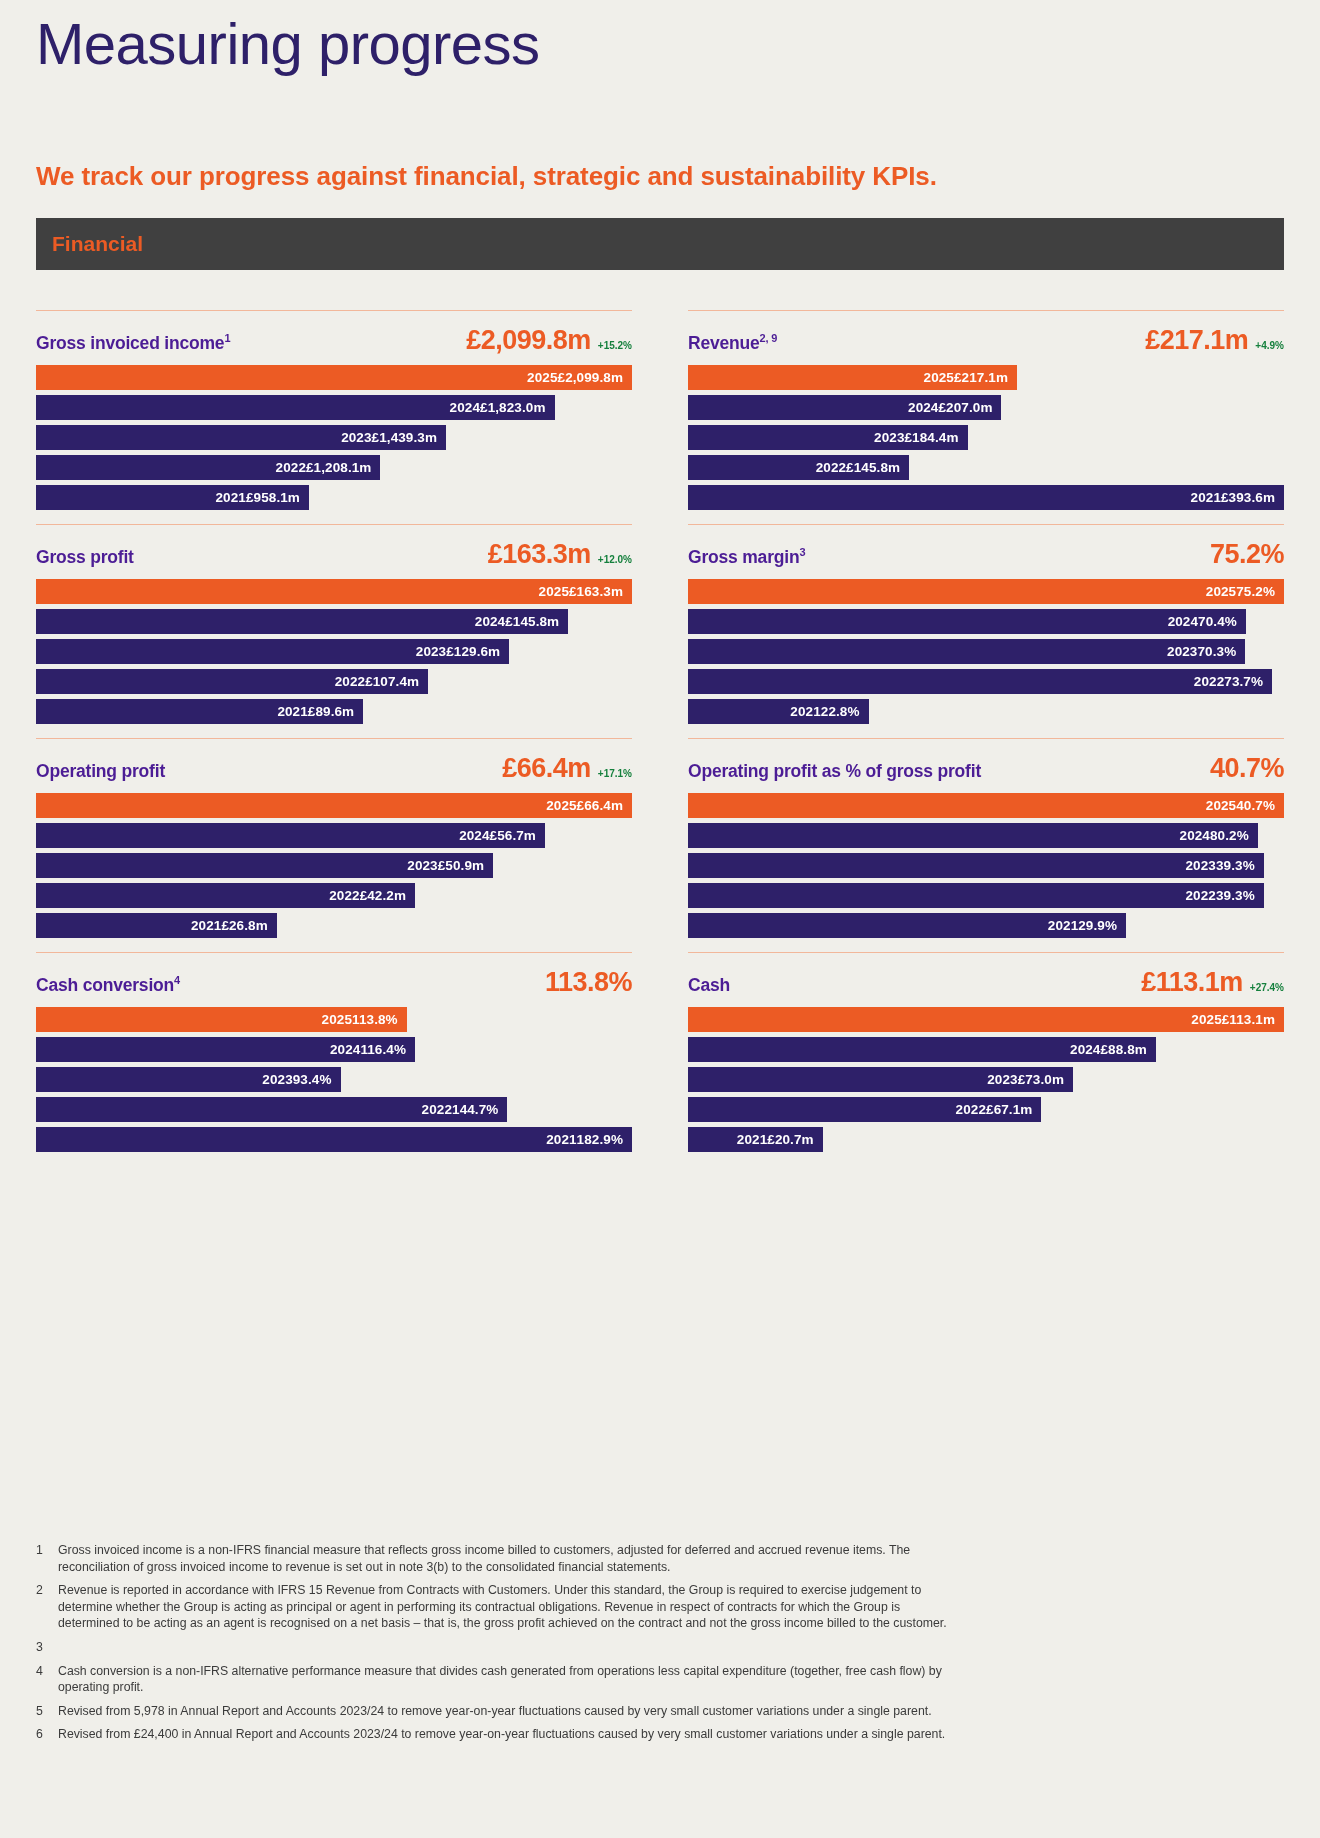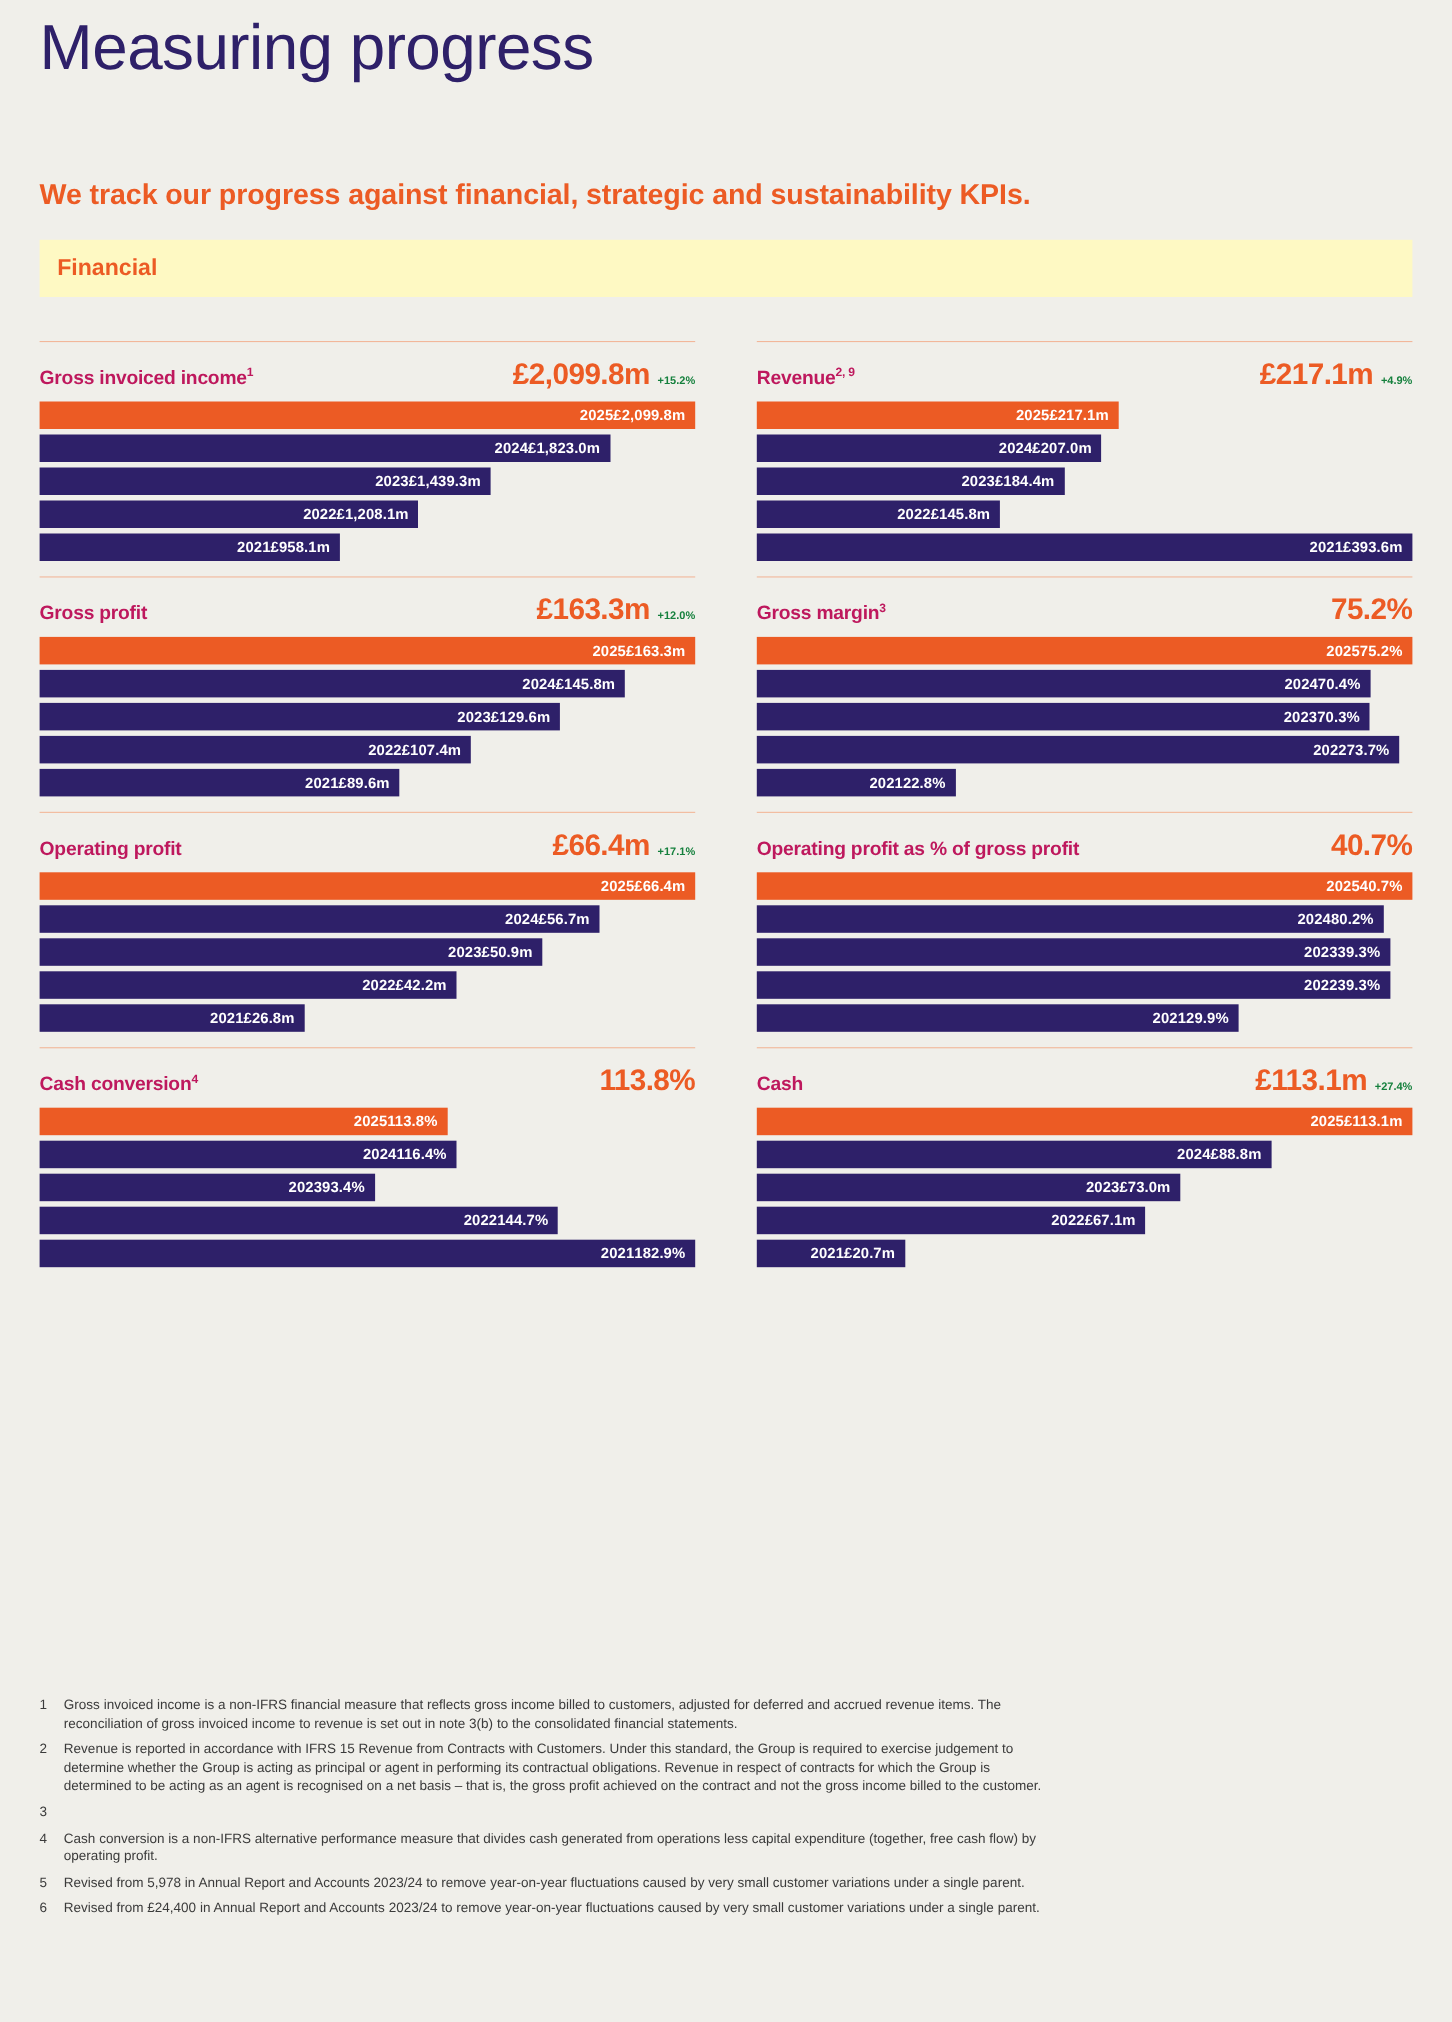--- a/index.html
+++ b/index.html
@@ -17,38 +17,38 @@
     font-size:58px;font-weight:300;letter-spacing:-0.5px;
     color:#2e2069;margin:14px 0 0 0;line-height:1.05;
   }
   .strapline{
     margin-top:86px;
     font-size:26px;font-weight:bold;color:#ec5b24;letter-spacing:-0.1px;
   }
 
   
   .section-band{
-    margin-top:26px;background:#fef9c3;height:52px;
+    margin-top:26px;background:#404040;height:52px;
     display:flex;align-items:center;padding-left:16px;
   }
   .section-band-label{font-size:21px;font-weight:bold;color:#ec5b24;}
 
   
   .kpi-grid{
     margin-top:26px;
     display:grid;grid-template-columns:1fr 1fr;
     column-gap:56px;row-gap:0;
   }
   .kpi{padding-top:14px;}
   .kpi-rule{border-top:1px solid #f2b79a;margin-bottom:14px;}
   .kpi-head{
     display:flex;align-items:baseline;justify-content:space-between;
     margin-bottom:9px;min-height:28px;
   }
-  .kpi-name{font-size:17.5px;font-weight:bold;color:#be185d;letter-spacing:-0.2px;text-align:right;}
+  .kpi-name{font-size:17.5px;font-weight:bold;color:#4c1d95;letter-spacing:-0.2px;text-align:right;}
   .kpi-name sup{font-size:11px;font-weight:bold;vertical-align:super;}
   .kpi-figures{display:flex;align-items:baseline;gap:7px;white-space:nowrap;}
   .kpi-value{font-size:27px;font-weight:bold;color:#ec5b24;letter-spacing:-0.5px;}
   .kpi-delta{font-size:10px;font-weight:bold;color:#15803d;}
 
   
   .bars{display:flex;flex-direction:column;gap:5px;}
   .bar-row{height:25px;position:relative;}
   .bar{
     height:25px;box-sizing:border-box;

